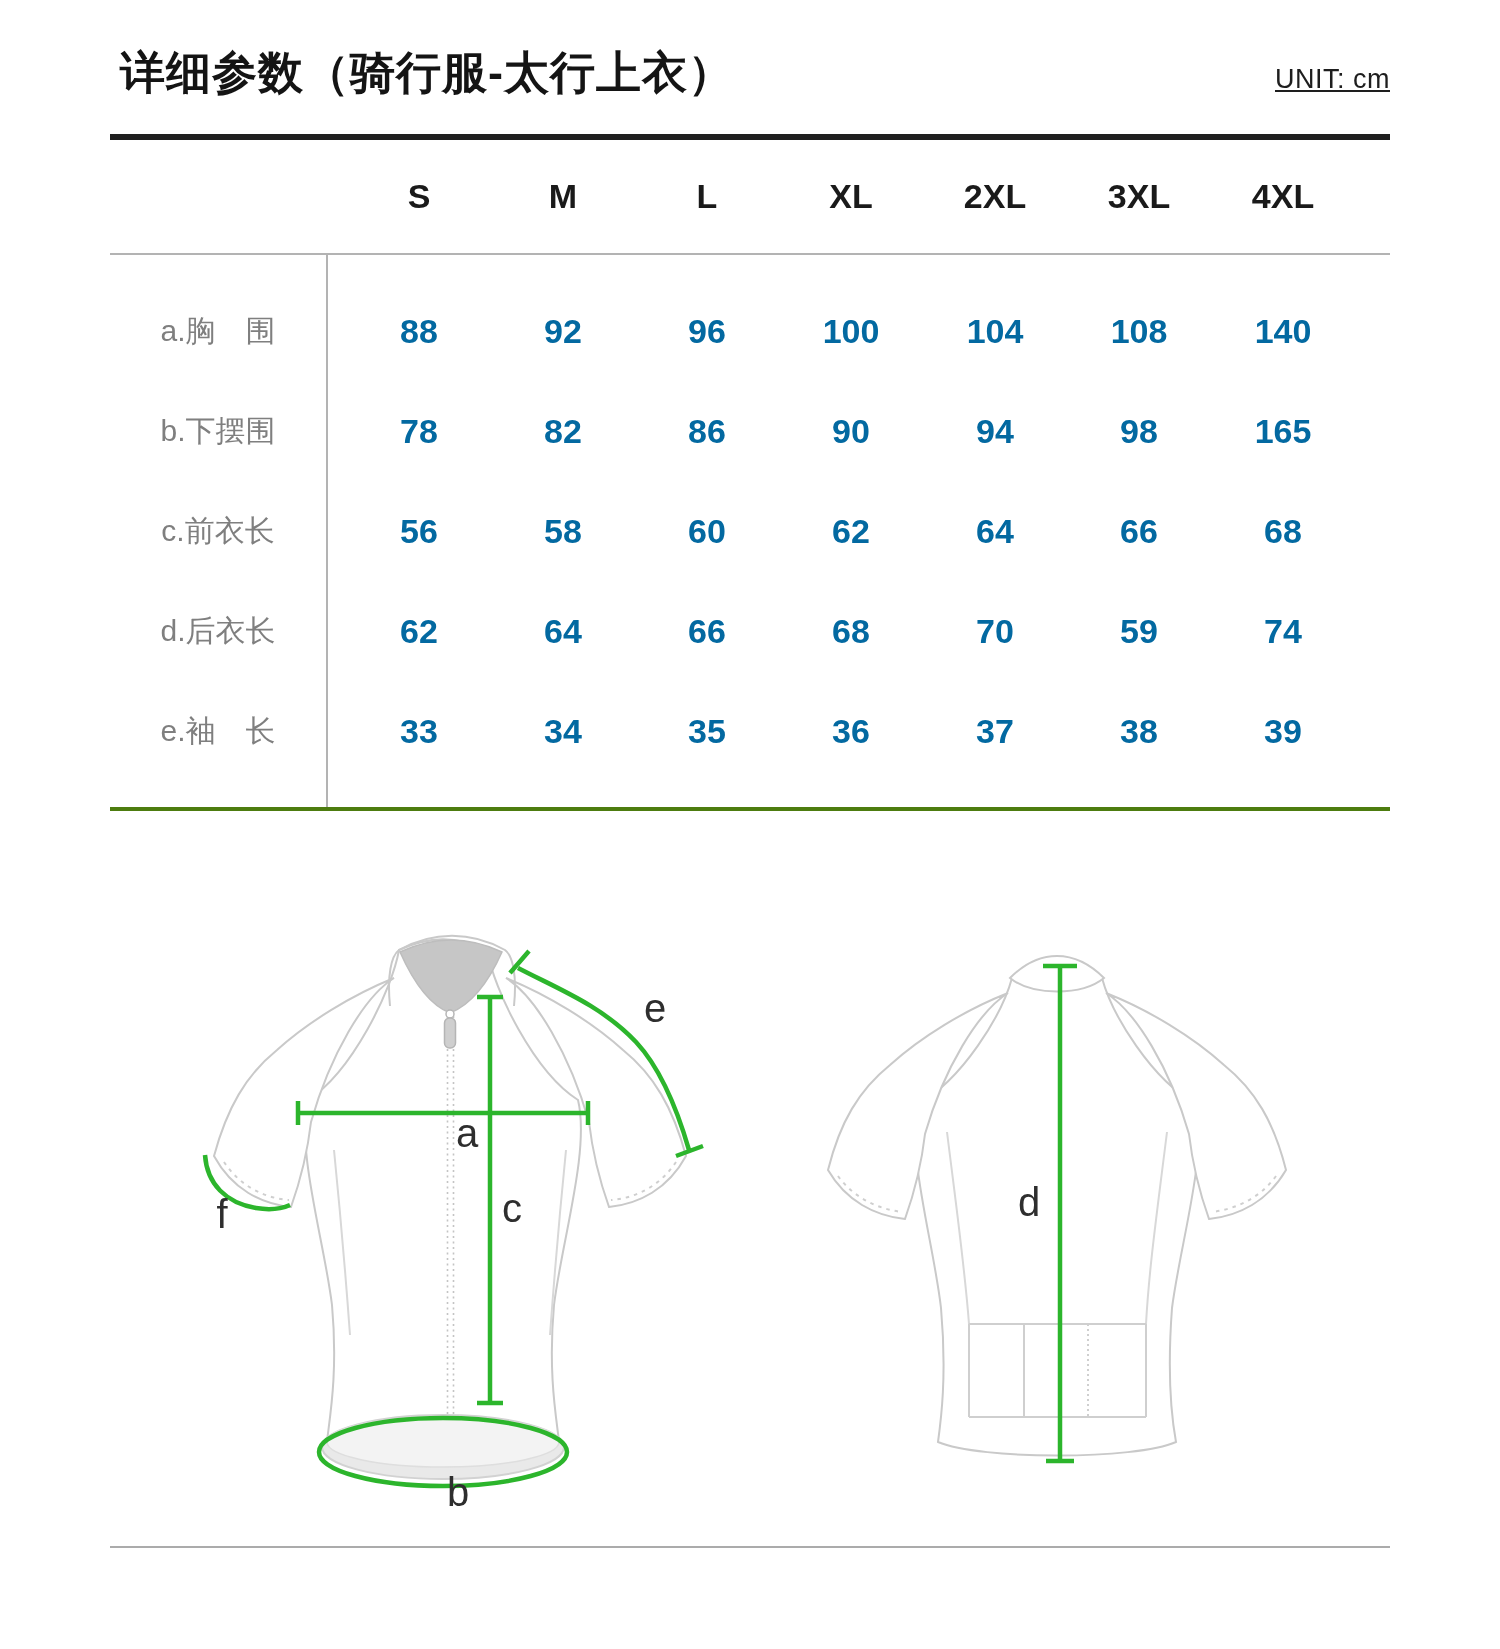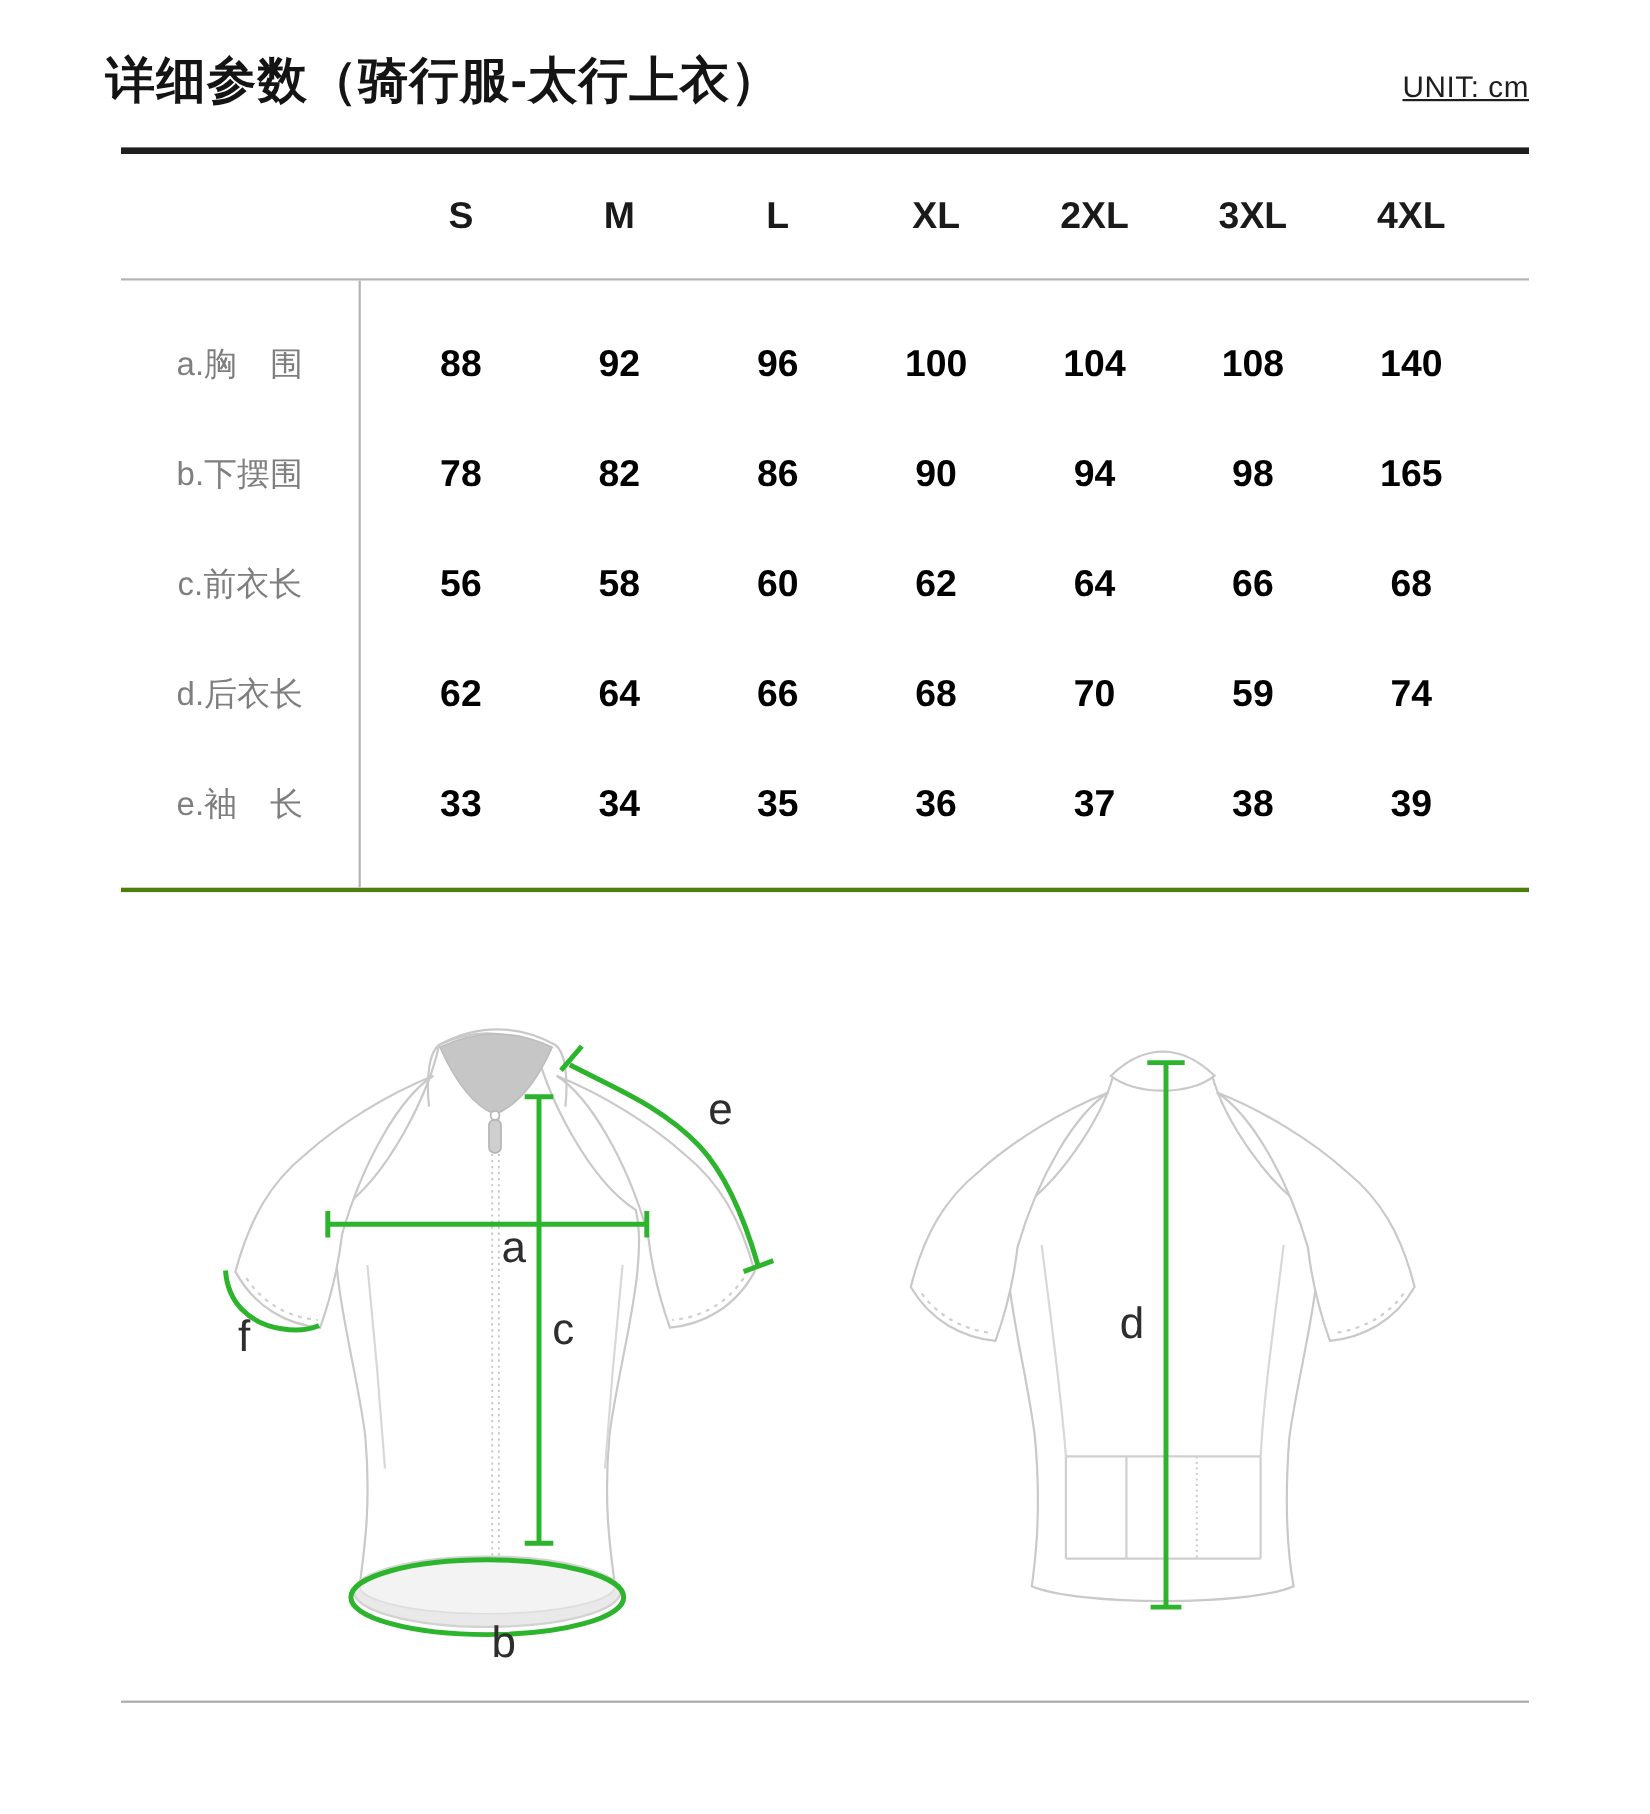--- a/index.html
+++ b/index.html
@@ -1,35 +1,35 @@
 <!DOCTYPE html>
 <html><head>
 <meta charset="utf-8">
 <style>
   html,body{margin:0;padding:0;background:#ffffff;}
   .page{position:relative;width:1500px;height:1649px;background:#ffffff;overflow:hidden;
         font-family:"Liberation Sans","DejaVu Sans",sans-serif;}
   
-  .titlebar{position:absolute;top:44px;left:96px;right:110px;display:flex;
+  .titlebar{position:absolute;top:44px;left:120px;right:110px;display:flex;
             justify-content:space-between;align-items:baseline;}
   .title{font-size:45px;line-height:58px;font-weight:700;color:#141414;margin:0;letter-spacing:1px;}
   .unit{font-size:27px;color:#1e1e1e;font-weight:500;letter-spacing:0.5px;text-decoration:underline;}
   .thick-rule{position:absolute;top:134px;left:110px;right:110px;height:6px;background:#1f1f1f;}
   
   .size-table{position:absolute;top:140px;left:110px;width:1280px;}
   .trow{display:grid;grid-template-columns:216px 21px repeat(7,144px);align-items:center;}
   .thead{height:113px;border-bottom:2px solid #b3b3b3;}
   .thead .trow{height:113px;}
   .cell{text-align:center;}
   .head-cell{font-size:34px;font-weight:700;color:#1a1a1a;}
   .tbody{position:relative;padding:26px 0;border-bottom:4px solid #4d7c0f;}
   .vdivider{position:absolute;left:216px;top:0;bottom:0;width:2px;background:#b3b3b3;}
   .body-row{height:100px;}
   .label-cell{font-size:30px;color:#7f7f7f;font-weight:400;}
-  .val-cell{font-size:34px;font-weight:700;color:#000000;}
+  .val-cell{font-size:34px;font-weight:700;color:#0369a1;}
   
   .diagram-svg{position:absolute;left:0;top:0;width:1500px;height:1649px;}
   .bottom-rule{position:absolute;top:1546px;left:110px;right:110px;height:2px;background:#ababab;}
   .mlabel{font-size:40px;fill:#2e2e2e;font-family:"Liberation Sans","DejaVu Sans",sans-serif;}
 </style>
 </head>
 <body>
 
 <div class="page">
 

